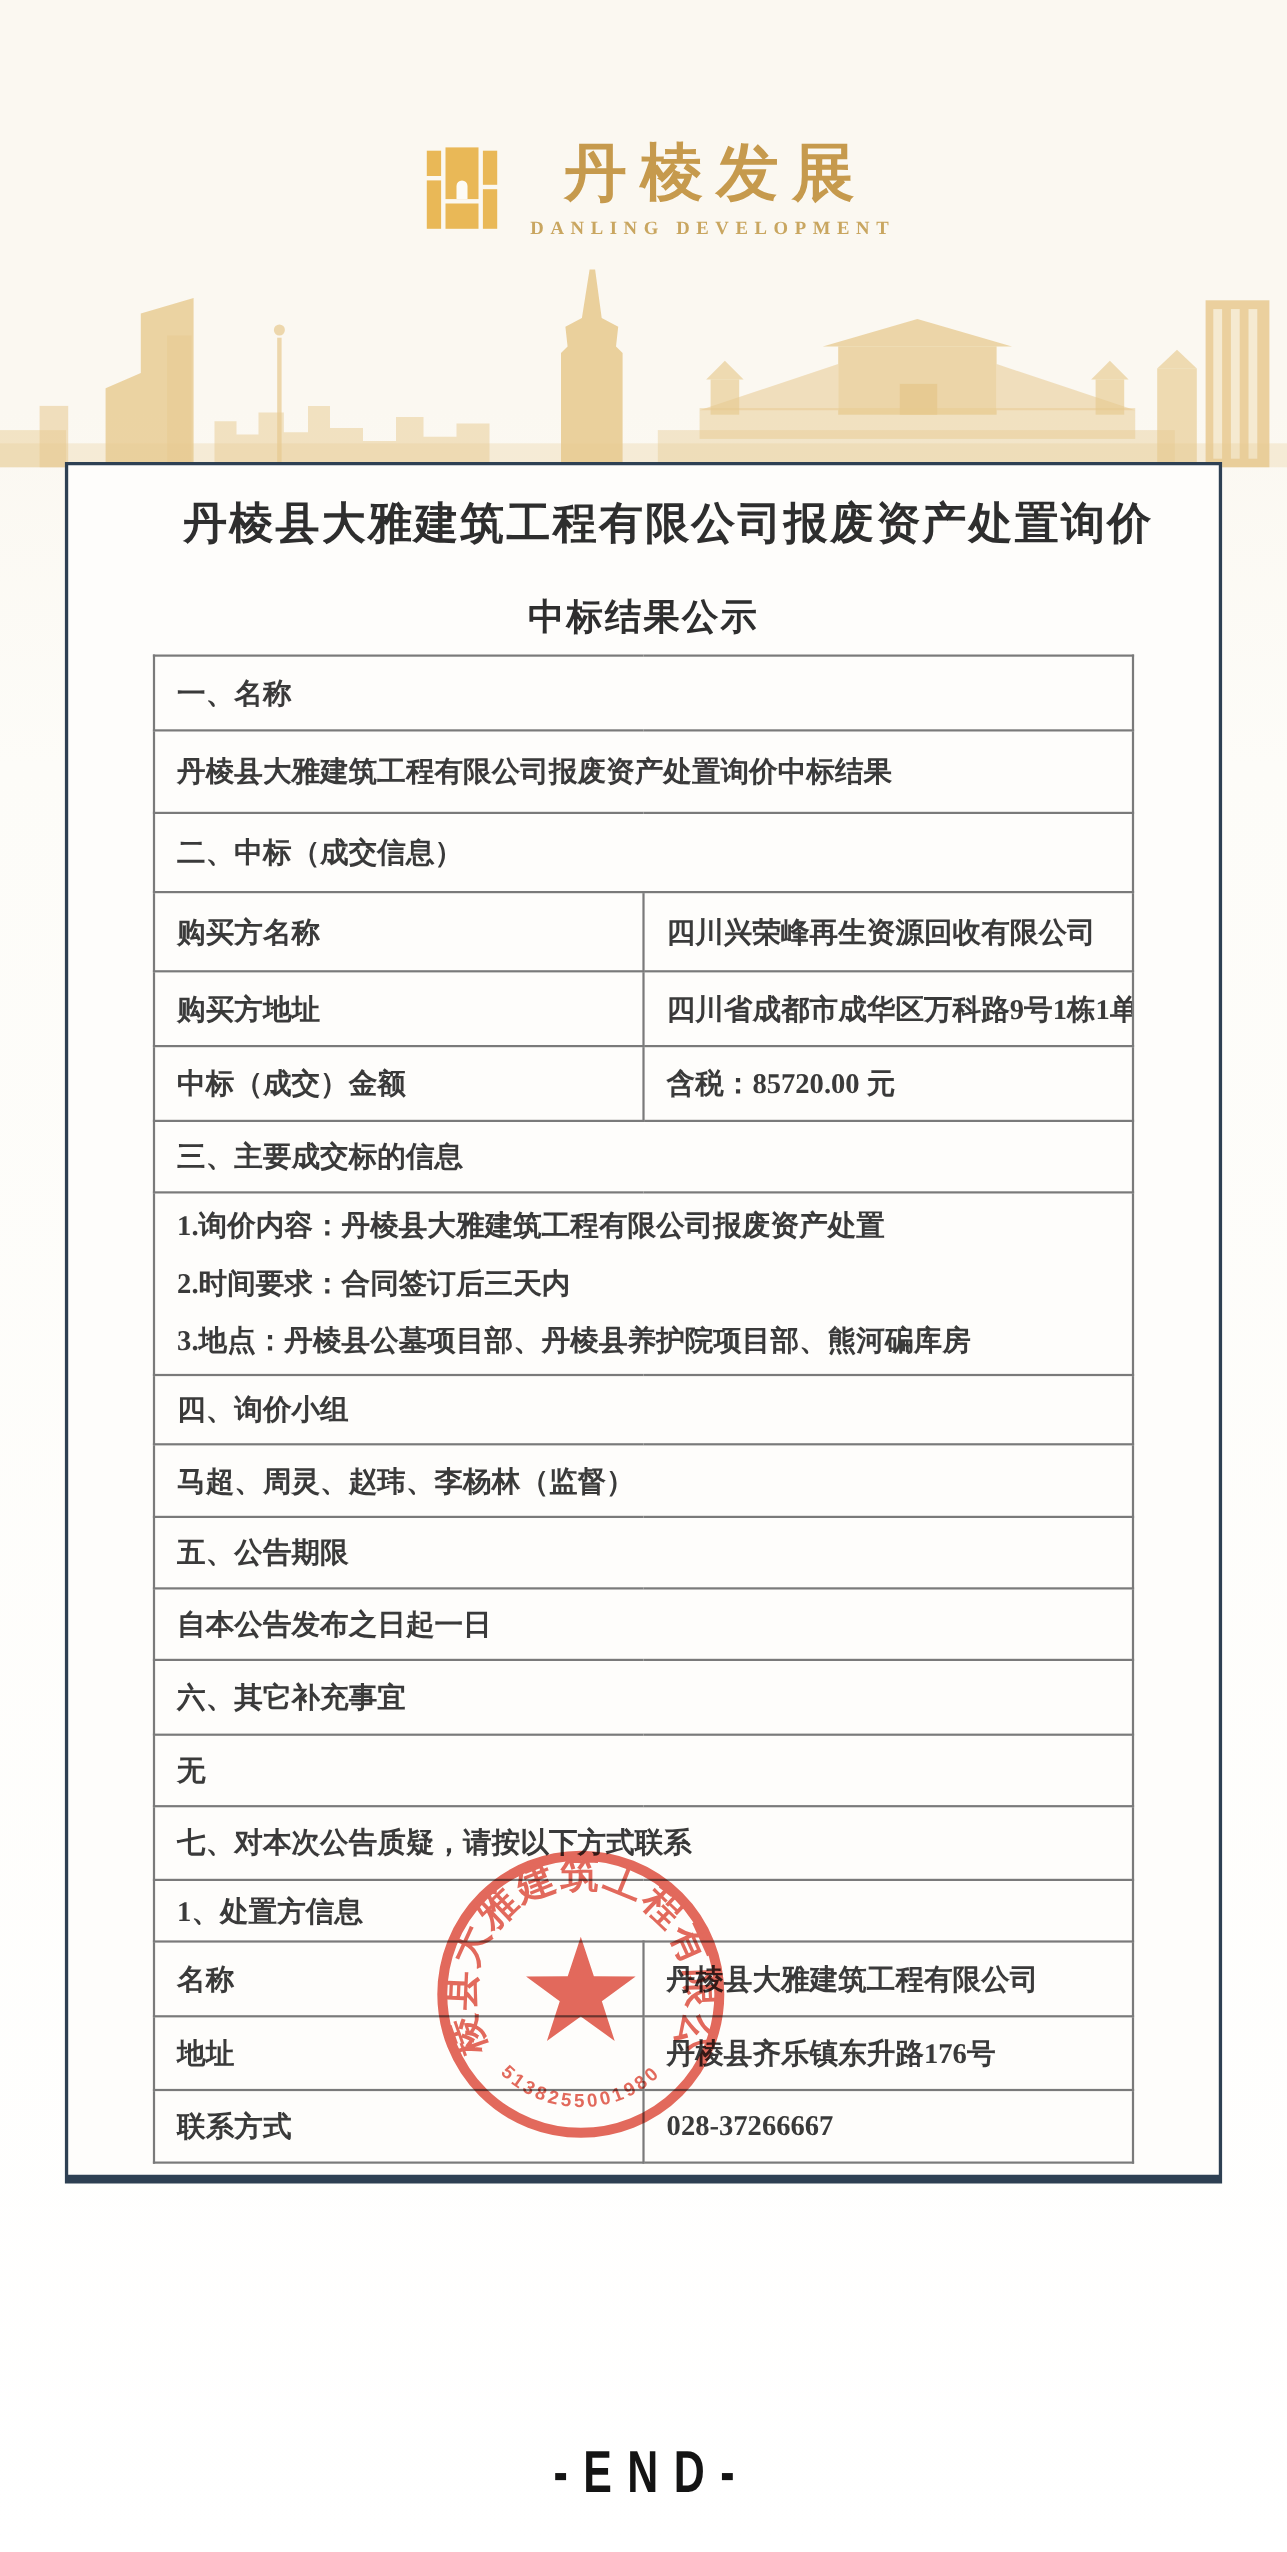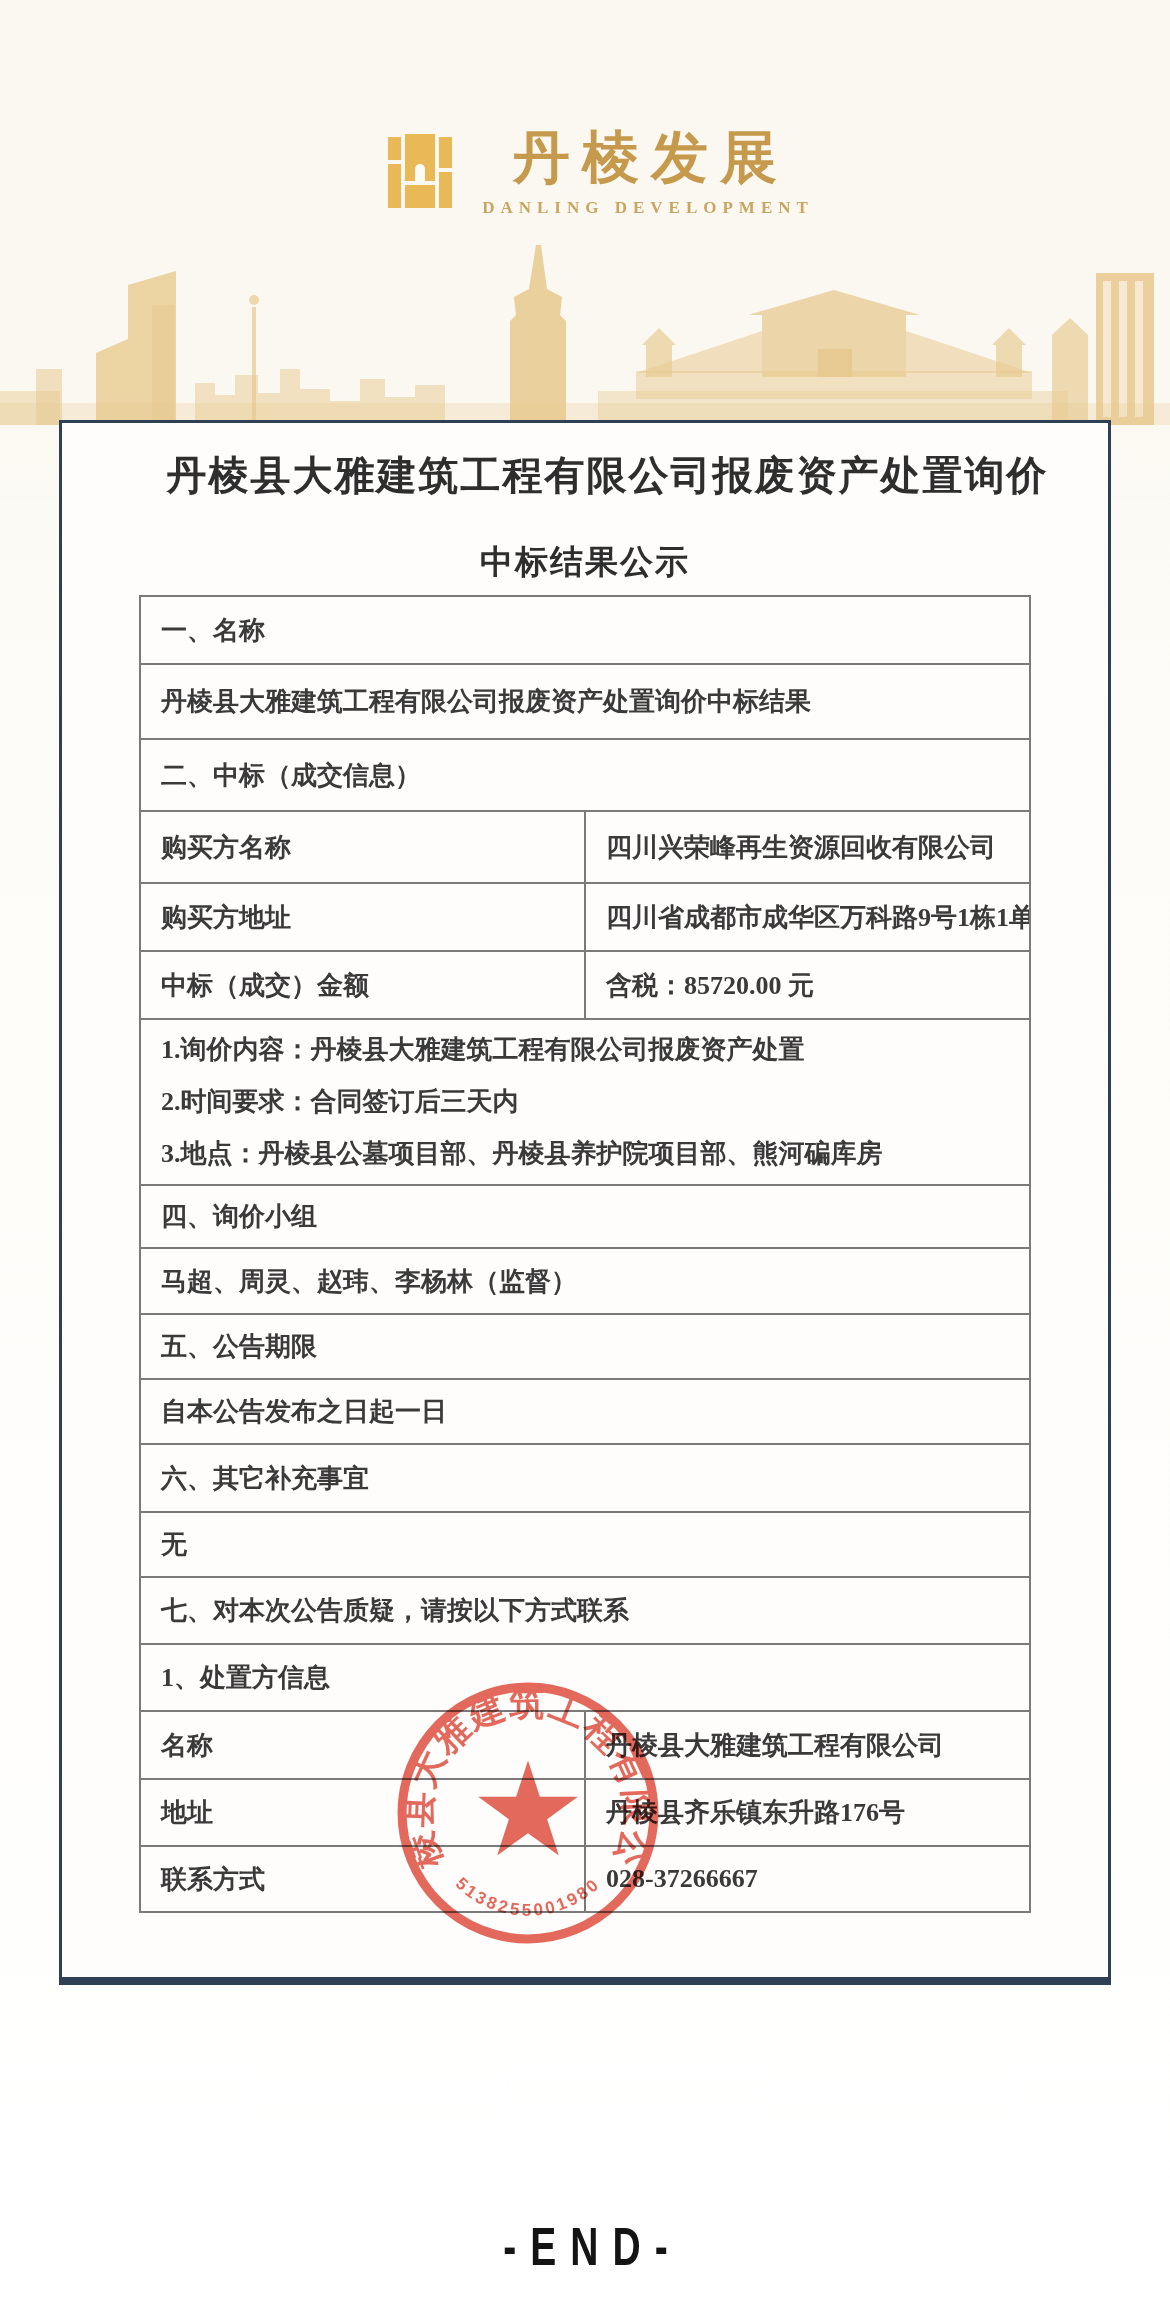--- a/index.html
+++ b/index.html
@@ -121,20 +121,23 @@
       <td class="cell-value">四川兴荣峰再生资源回收有限公司</td>
     </tr>
     <tr style="height:68px">
       <td class="cell-label">购买方地址</td>
       <td class="cell-value">四川省成都市成华区万科路9号1栋1单元8层830号</td>
     </tr>
     <tr style="height:68px">
       <td class="cell-label">中标（成交）金额</td>
       <td class="cell-value">含税：85720.00 元</td>
     </tr>
+    <tr style="height:65px">
+          <td colspan="2">三、主要成交标的信息</td>
+        </tr>
     <tr style="height:160px">
       <td colspan="2" class="cell-lines">
         <div>1.询价内容：丹棱县大雅建筑工程有限公司报废资产处置</div>
         <div>2.时间要求：合同签订后三天内</div>
         <div>3.地点：丹棱县公墓项目部、丹棱县养护院项目部、熊河碥库房</div>
       </td>
     </tr>
     <tr style="height:63px">
           <td colspan="2">四、询价小组</td>
         </tr>
@@ -149,21 +152,21 @@
         </tr>
     <tr style="height:68px">
           <td colspan="2">六、其它补充事宜</td>
         </tr>
     <tr style="height:65px">
           <td colspan="2">无</td>
         </tr>
     <tr style="height:67px">
           <td colspan="2">七、对本次公告质疑，请按以下方式联系</td>
         </tr>
-    <tr style="height:67px">
+    <tr style="height:56px">
           <td colspan="2">1、处置方信息</td>
         </tr>
     <tr style="height:68px">
       <td class="cell-label">名称</td>
       <td class="cell-value">丹棱县大雅建筑工程有限公司</td>
     </tr>
     <tr style="height:67px">
       <td class="cell-label">地址</td>
       <td class="cell-value">丹棱县齐乐镇东升路176号</td>
     </tr>

